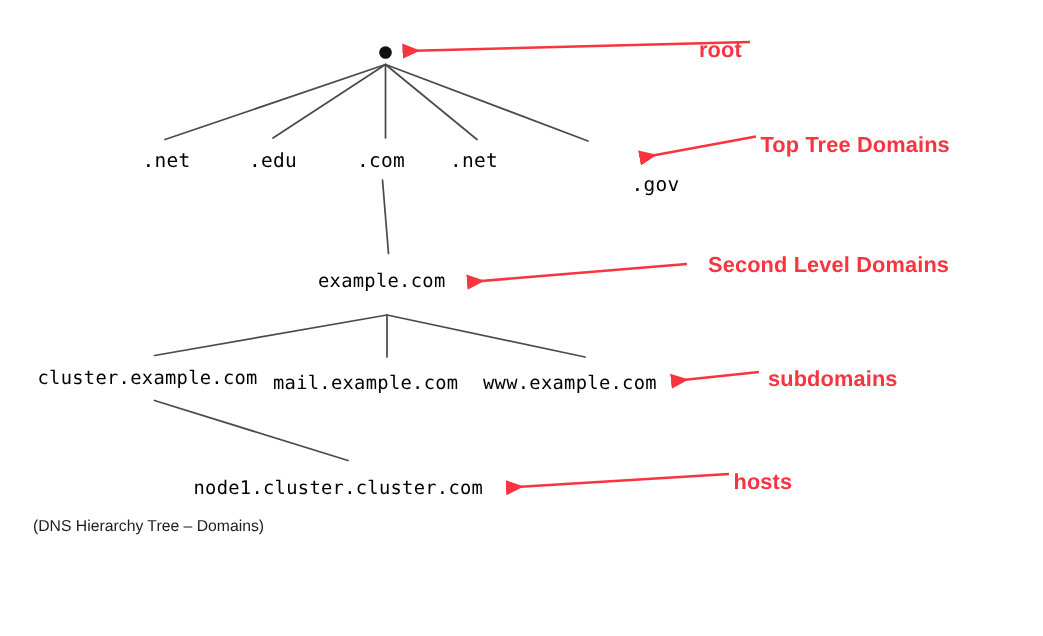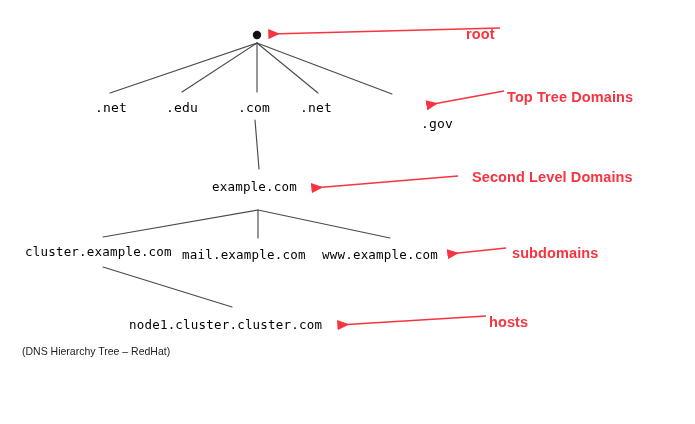--- a/index.html
+++ b/index.html
@@ -111,15 +111,15 @@
   <div class="node-label" style="left:322px; top:247px;">www.example.com</div>
 
   <div class="node-label" style="left:129px; top:317px;">node1.cluster.cluster.com</div>
 
   <div class="annot-label" style="left:466px; top:26px;">root</div>
   <div class="annot-label" style="left:507px; top:89px;">Top Tree Domains</div>
   <div class="annot-label" style="left:512px; top:245px;">subdomains</div>
   <div class="annot-label" style="left:472px; top:169px;">Second Level Domains</div>
   <div class="annot-label" style="left:489px; top:314px;">hosts</div>
 
-  <div class="caption" style="left:22px; top:345px;">(DNS Hierarchy Tree – RedHat)</div>
+  <div class="caption" style="left:22px; top:345px;">(DNS Hierarchy Tree – Domains)</div>
 
 </div>
 
 </body></html>

